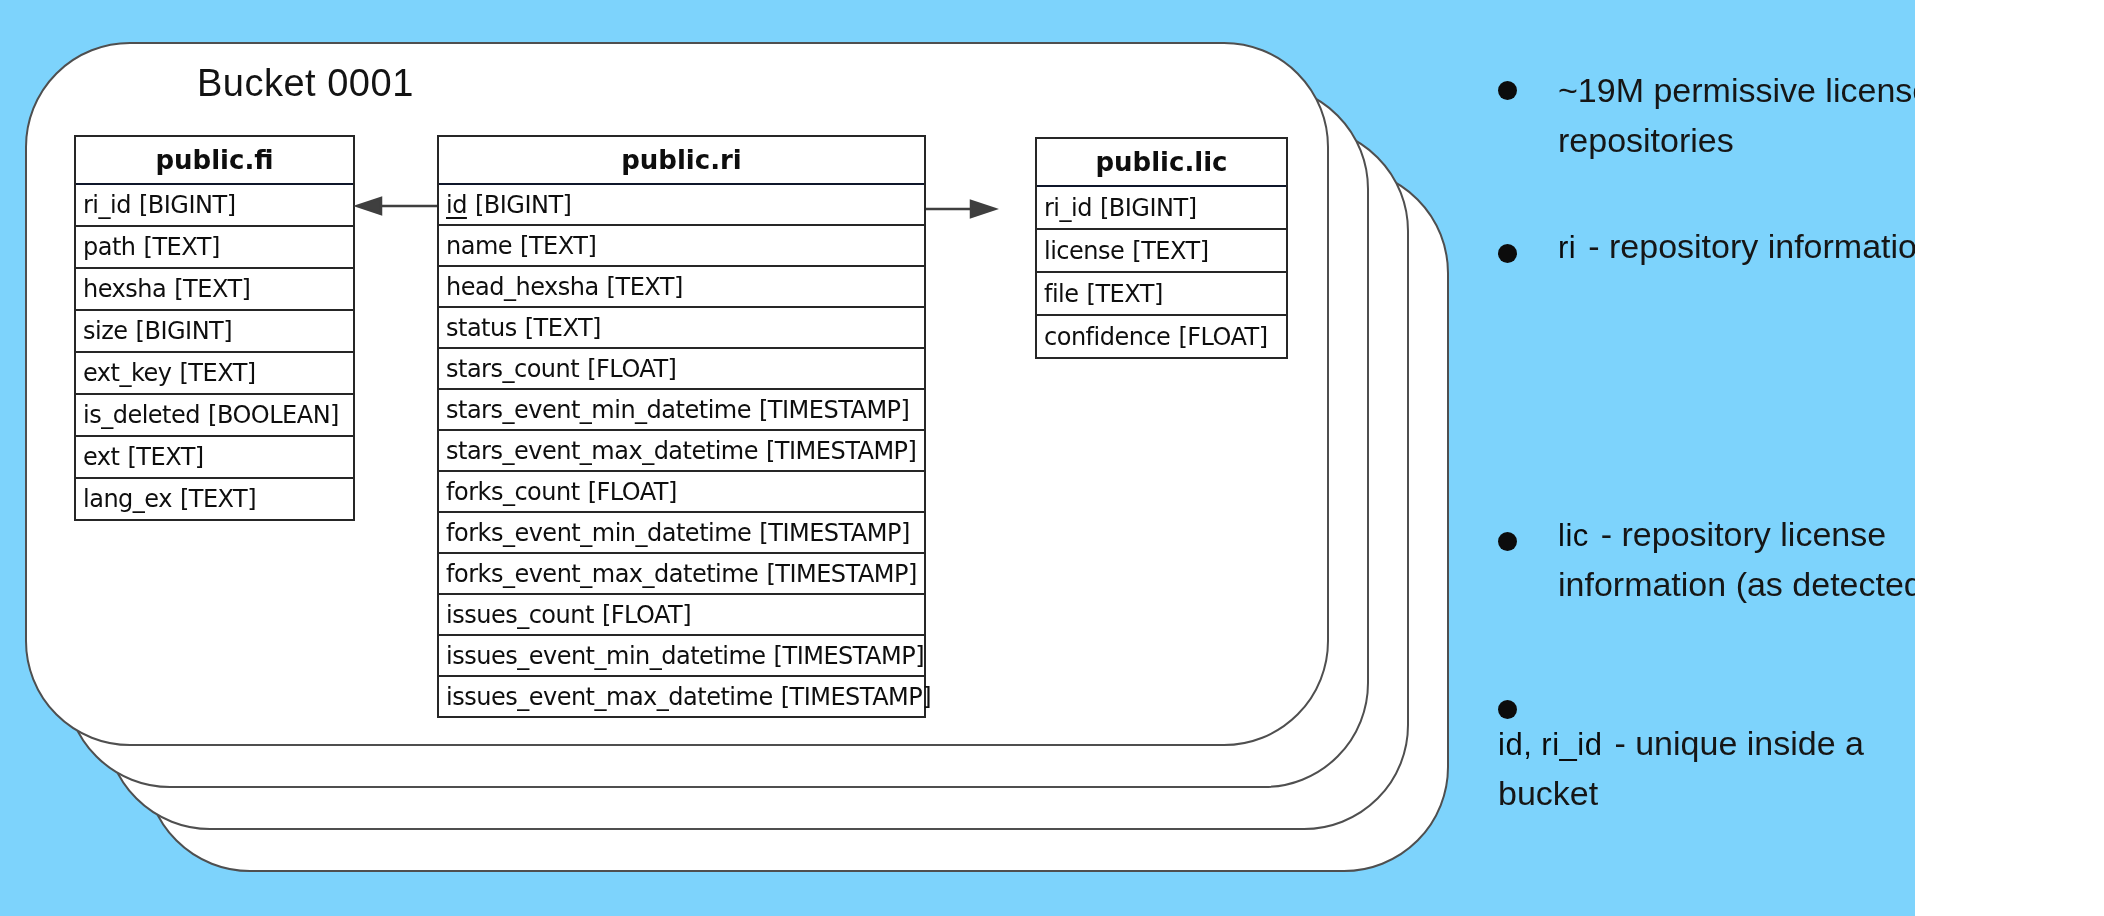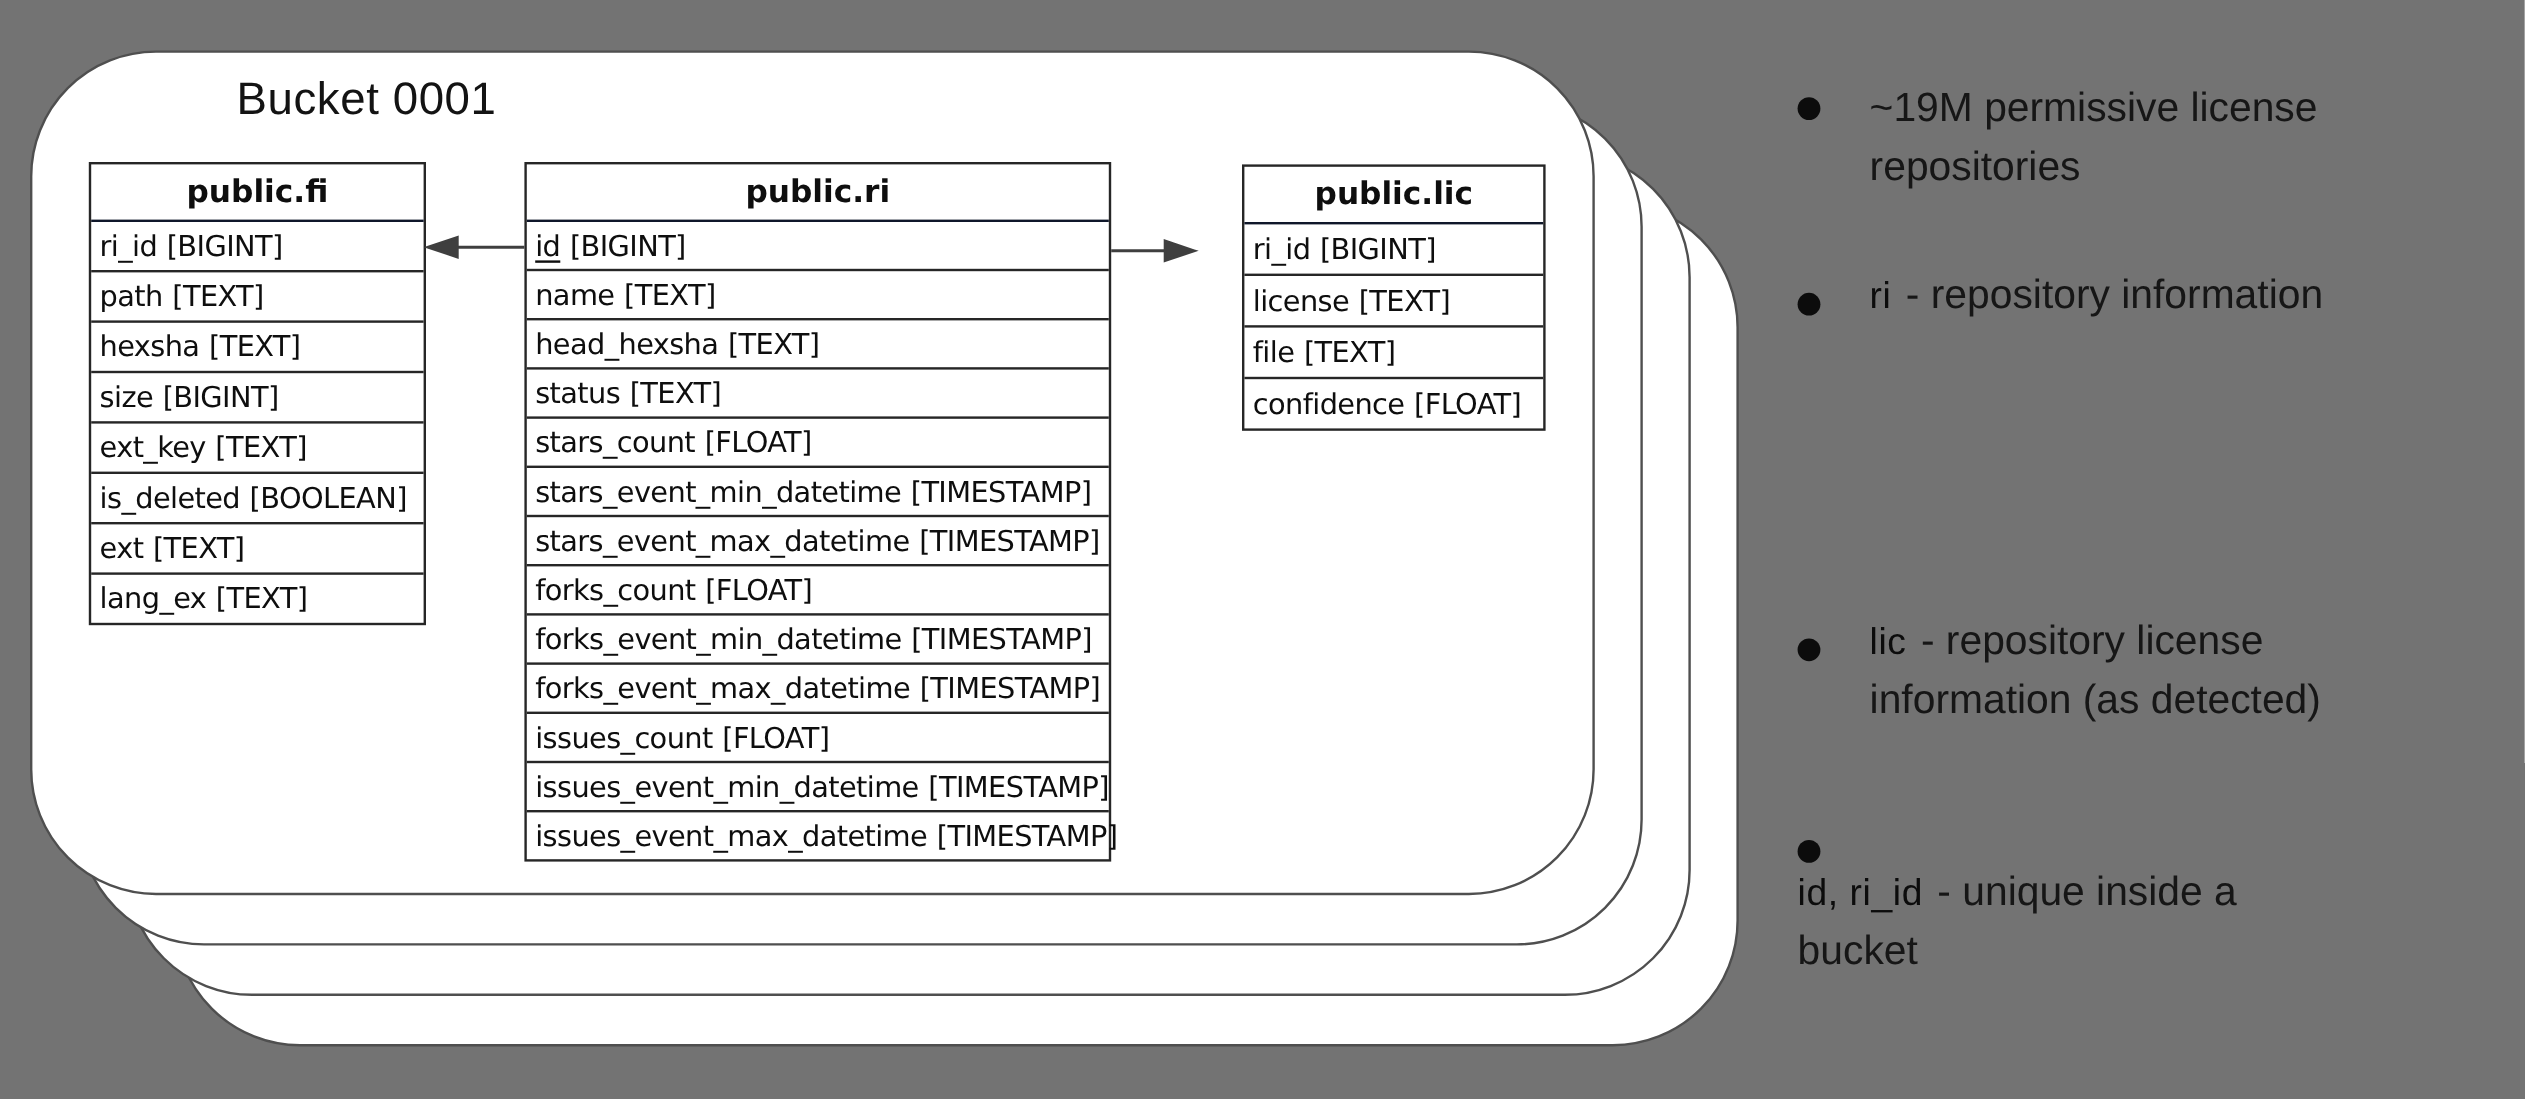--- a/index.html
+++ b/index.html
@@ -1,16 +1,16 @@
 <!DOCTYPE html>
 <html><head>
 <meta charset="utf-8">
 <style>
   html,body{margin:0;padding:0;background:#ffffff;}
-  #canvas{position:relative;width:2104px;height:916px;background:#737373;overflow:hidden;
+  #canvas{position:relative;width:1915px;height:916px;background:#7dd3fc;overflow:hidden;
           font-family:"Liberation Sans",sans-serif;color:#111;}
 
   
   .card{position:absolute;width:1300px;height:700px;background:#fff;
         border:2.5px solid #4f4f4f;border-radius:105px;}
   .card1{left:25px;top:42px;z-index:4;}
   .card2{left:65px;top:84px;z-index:3;}
   .card3{left:105px;top:126px;z-index:2;}
   .card4{left:145px;top:168px;z-index:1;}
 

